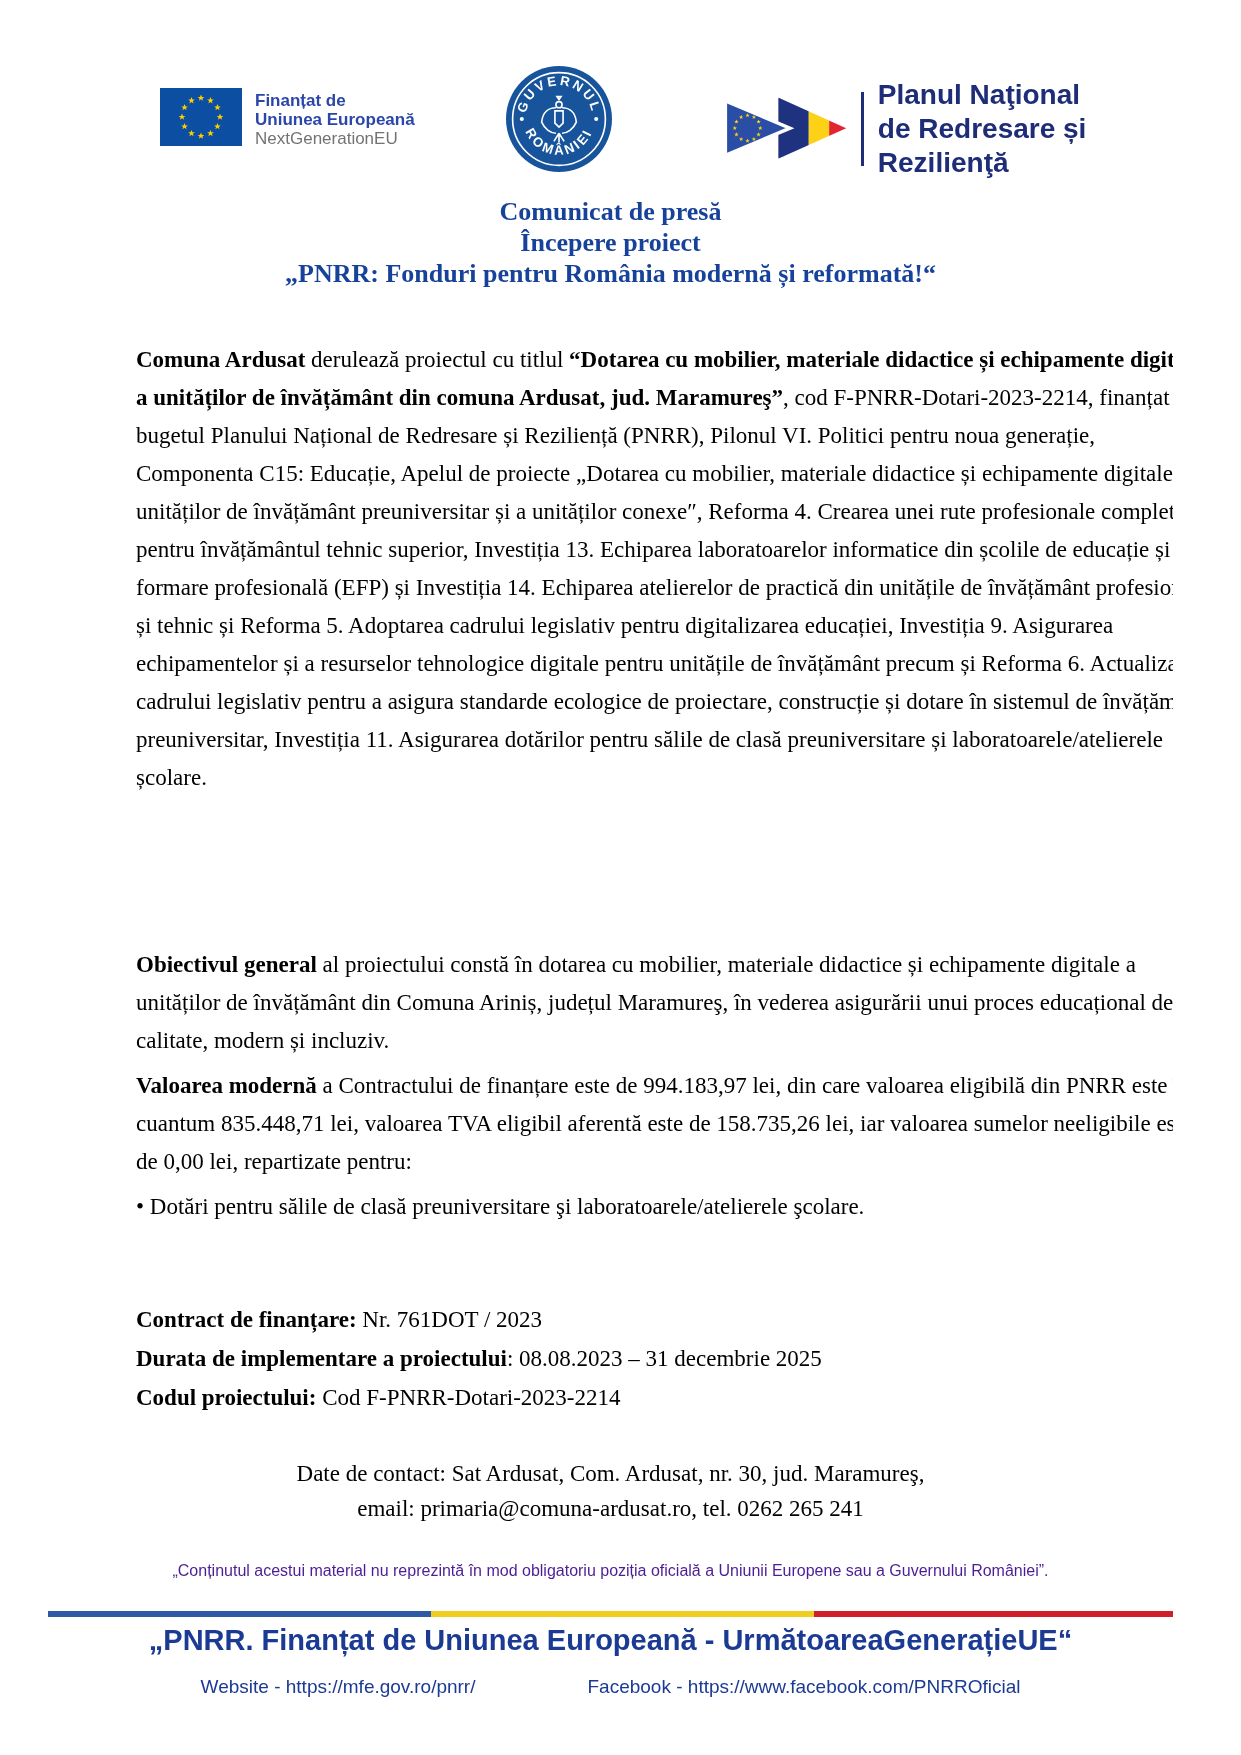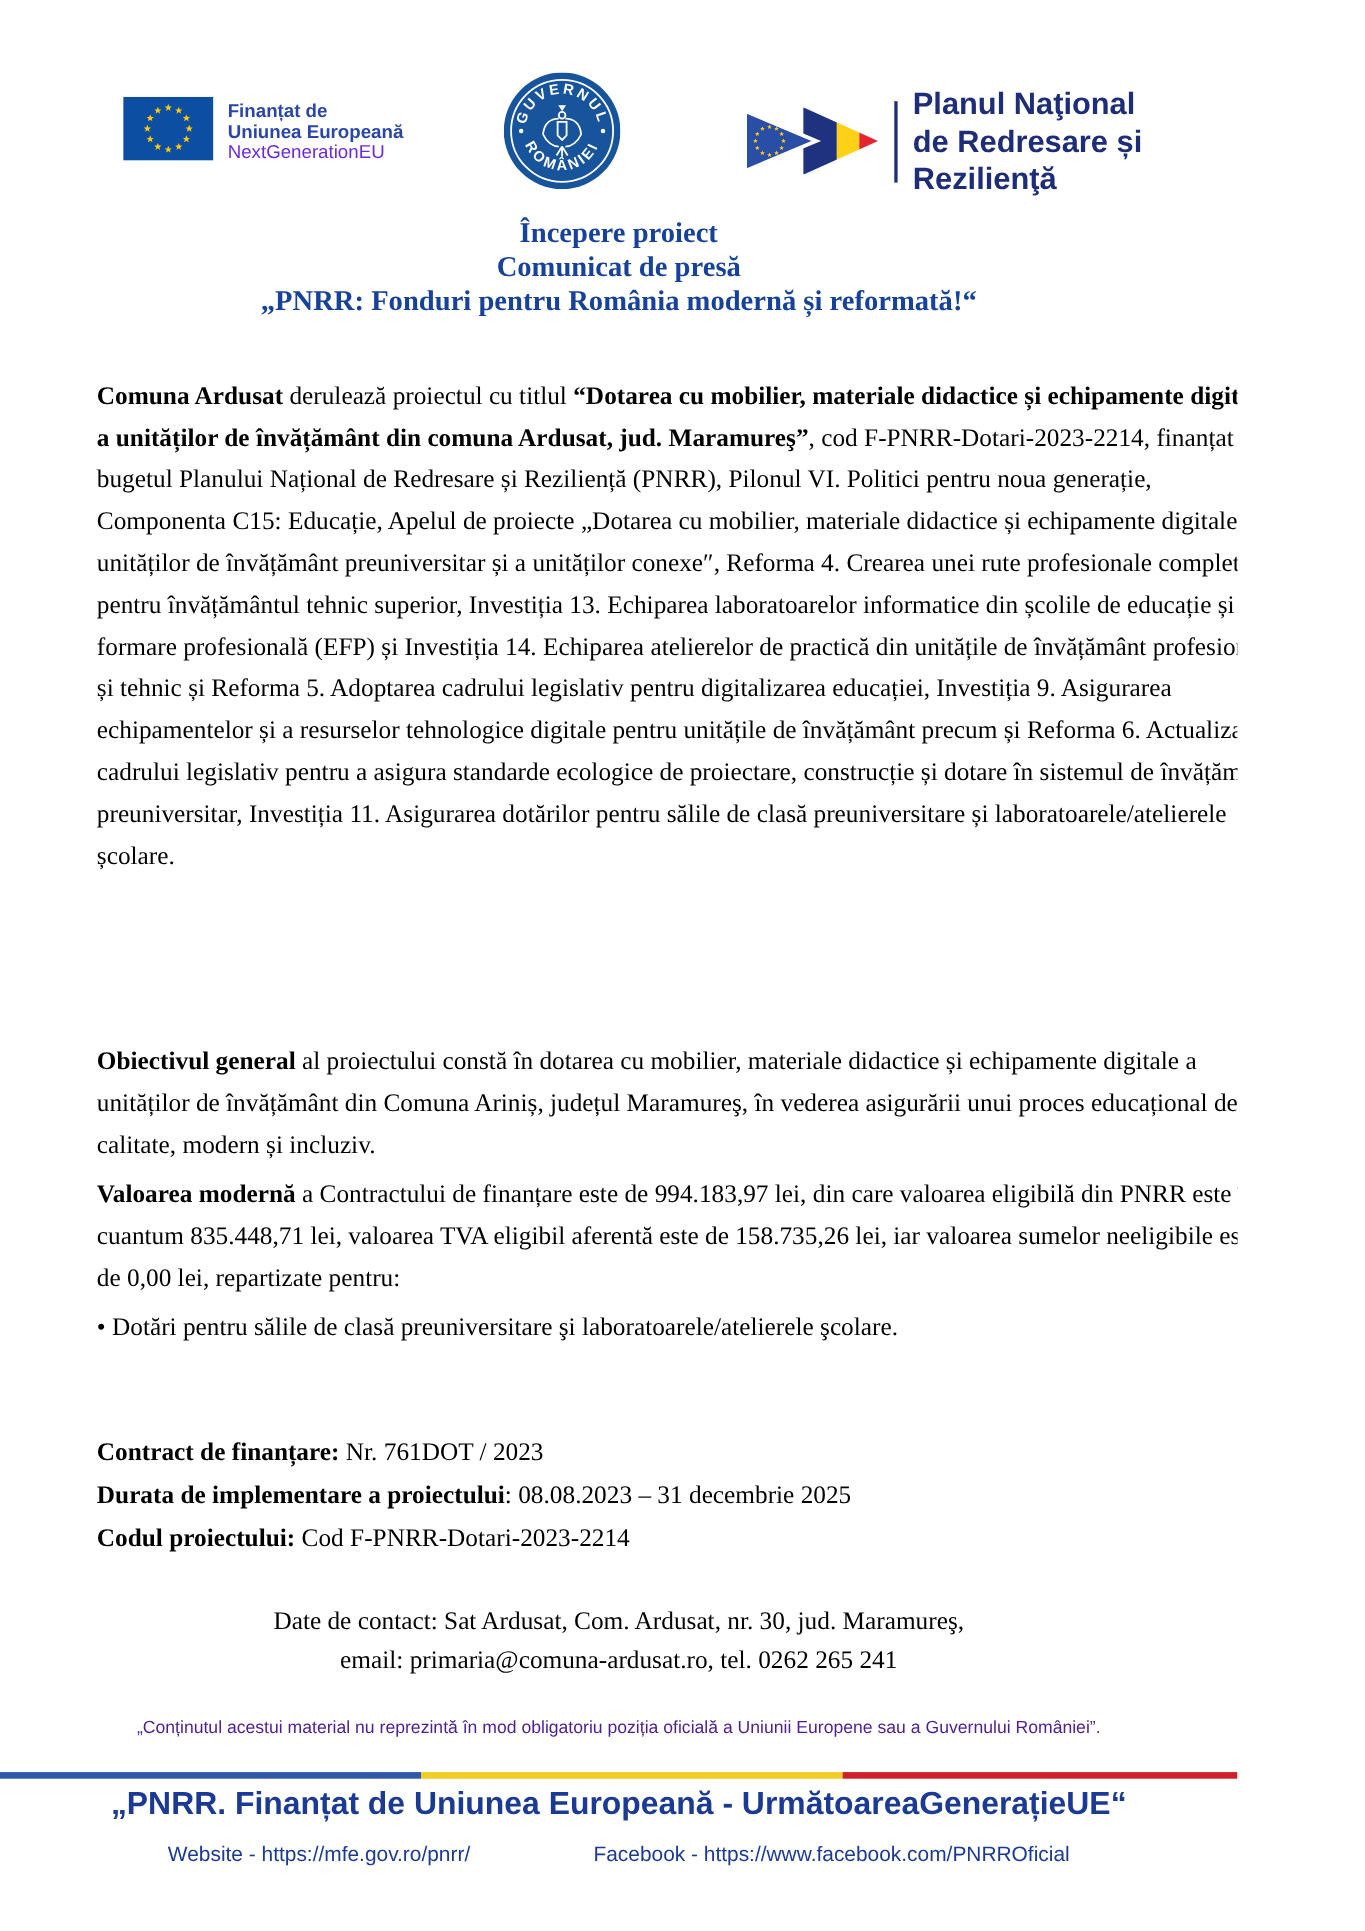--- a/index.html
+++ b/index.html
@@ -1,26 +1,26 @@
 <!DOCTYPE html>
 <html lang="ro"><head>
 <meta charset="utf-8">
 <style>
   * { margin:0; padding:0; box-sizing:border-box; }
   html,body { background:#ffffff; }
   .page {
     position:relative; width:1125px; height:1755px; background:#ffffff;
-    font-family:"Liberation Serif", serif; color:#000; overflow:hidden;
+    font-family:"Liberation Serif", serif; color:#000; overflow:hidden;margin-left:48px;
   }
 
   
   .eu-logo { position:absolute; left:112px; top:88px; display:flex; gap:13px; align-items:flex-start; }
   .eu-logo-text { font-family:"Liberation Sans", sans-serif; padding-top:3px; }
   .eu-logo-text .l1, .eu-logo-text .l2 { font-weight:bold; color:#2a46aa; font-size:17px; line-height:19px; }
-  .eu-logo-text .l3 { color:#6d28d9; font-size:17px; line-height:19px; }
+  .eu-logo-text .l3 { color:#737373; font-size:17px; line-height:19px; }
 
   .gov-seal { position:absolute; left:458px; top:66px; }
 
   .pnrr-logo { position:absolute; left:674px; top:78px; display:flex; align-items:center; }
   .pnrr-divider { width:3px; height:74px; background:#1e2d78; margin:0 14px 0 10px; }
   .pnrr-text { font-family:"Liberation Sans", sans-serif; font-weight:bold; color:#1e2d78; font-size:28px; line-height:34px; }
 
   
   .title-block {
     position:absolute; top:196px; left:0; width:100%; text-align:center;
@@ -147,22 +147,22 @@
       </g>
     </svg>
     <div class="pnrr-divider"></div>
     <div class="pnrr-text">
       <div>Planul Naţional</div>
       <div>de Redresare și Rezilienţă</div>
     </div>
   </div>
 
   <div class="title-block">
+    <div>Comunicat de presă</div>
     <div>Începere proiect</div>
-    <div>Comunicat de presă</div>
     <div>„PNRR: Fonduri pentru România modernă și reformată!“</div>
   </div>
 
   <p class="para p1"><strong>Comuna Ardusat</strong><span> derulează proiectul cu titlul </span><strong>“Dotarea cu mobilier, materiale didactice și echipamente digitale a unităților de învățământ din comuna Ardusat, jud. Maramureş”</strong><span>, cod F-PNRR-Dotari-2023-2214, finanțat din bugetul Planului Național de Redresare și Reziliență (PNRR), Pilonul VI. Politici pentru noua generație, Componenta C15: Educație, Apelul de proiecte „Dotarea cu mobilier, materiale didactice și echipamente digitale a unităților de învățământ preuniversitar și a unităților conexe″, Reforma 4. Crearea unei rute profesionale complete pentru învățământul tehnic superior, Investiția 13. Echiparea laboratoarelor informatice din școlile de educație și formare profesională (EFP) și Investiția 14. Echiparea atelierelor de practică din unitățile de învățământ profesional și tehnic și Reforma 5. Adoptarea cadrului legislativ pentru digitalizarea educației, Investiția 9. Asigurarea echipamentelor și a resurselor tehnologice digitale pentru unitățile de învățământ precum și Reforma 6. Actualizarea cadrului legislativ pentru a asigura standarde ecologice de proiectare, construcție și dotare în sistemul de învățământ preuniversitar, Investiția 11. Asigurarea dotărilor pentru sălile de clasă preuniversitare și laboratoarele/atelierele școlare.</span></p>
 
   <p class="para p2"><strong>Obiectivul general</strong><span> al proiectului constă în dotarea cu mobilier, materiale didactice și echipamente digitale a unităților de învățământ din Comuna Ariniș, județul Maramureş, în vederea asigurării unui proces educațional de calitate, modern și incluziv.</span></p>
 
   <p class="para p3"><strong>Valoarea modernă</strong><span> a Contractului de finanțare este de 994.183,97 lei, din care valoarea eligibilă din PNRR este în cuantum 835.448,71 lei, valoarea TVA eligibil aferentă este de 158.735,26 lei, iar valoarea sumelor neeligibile este de 0,00 lei, repartizate pentru:</span></p>
 
   <div class="bullets">

